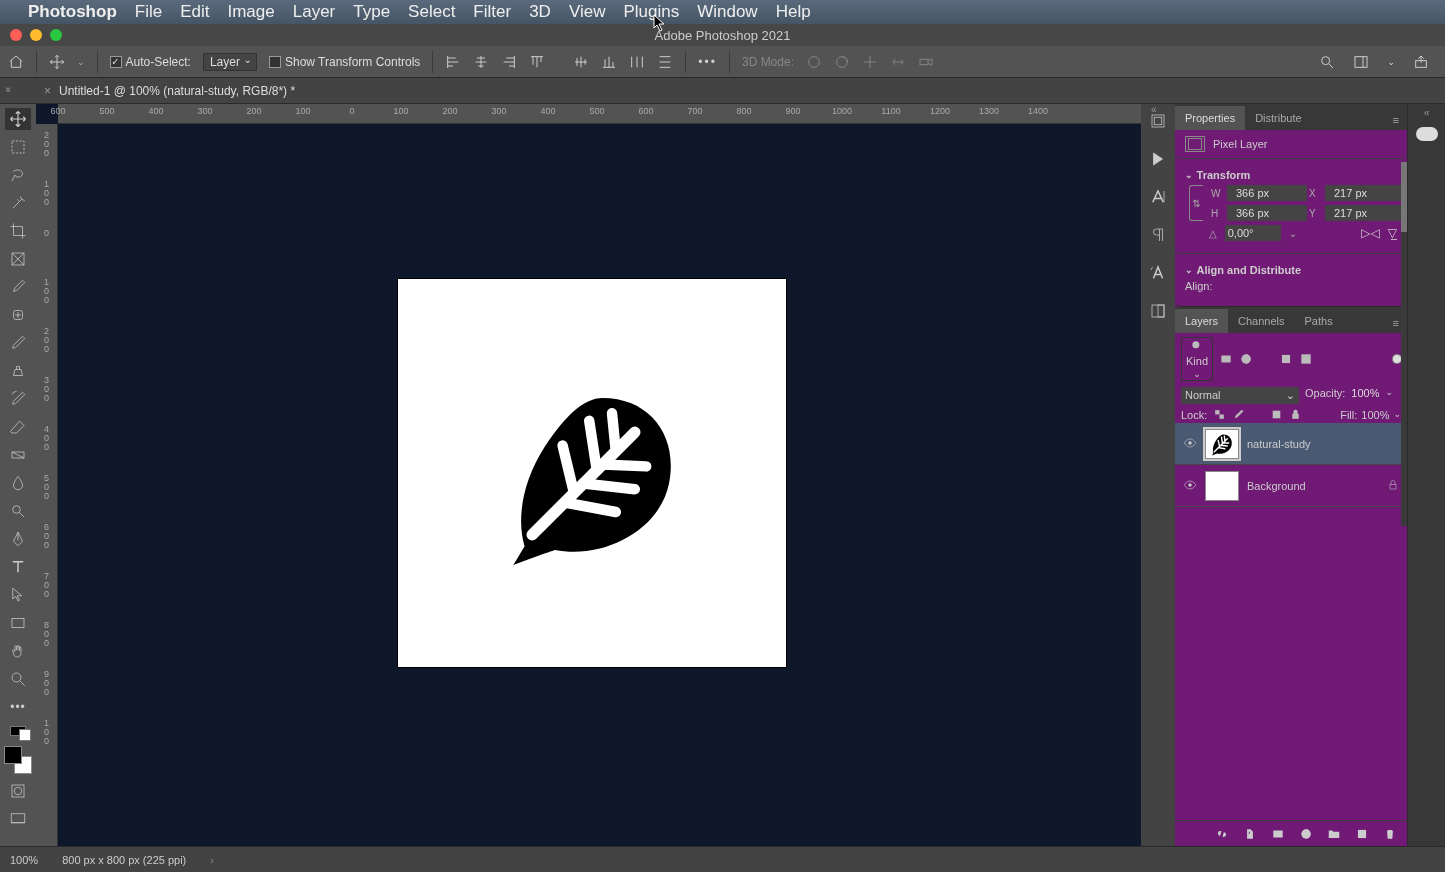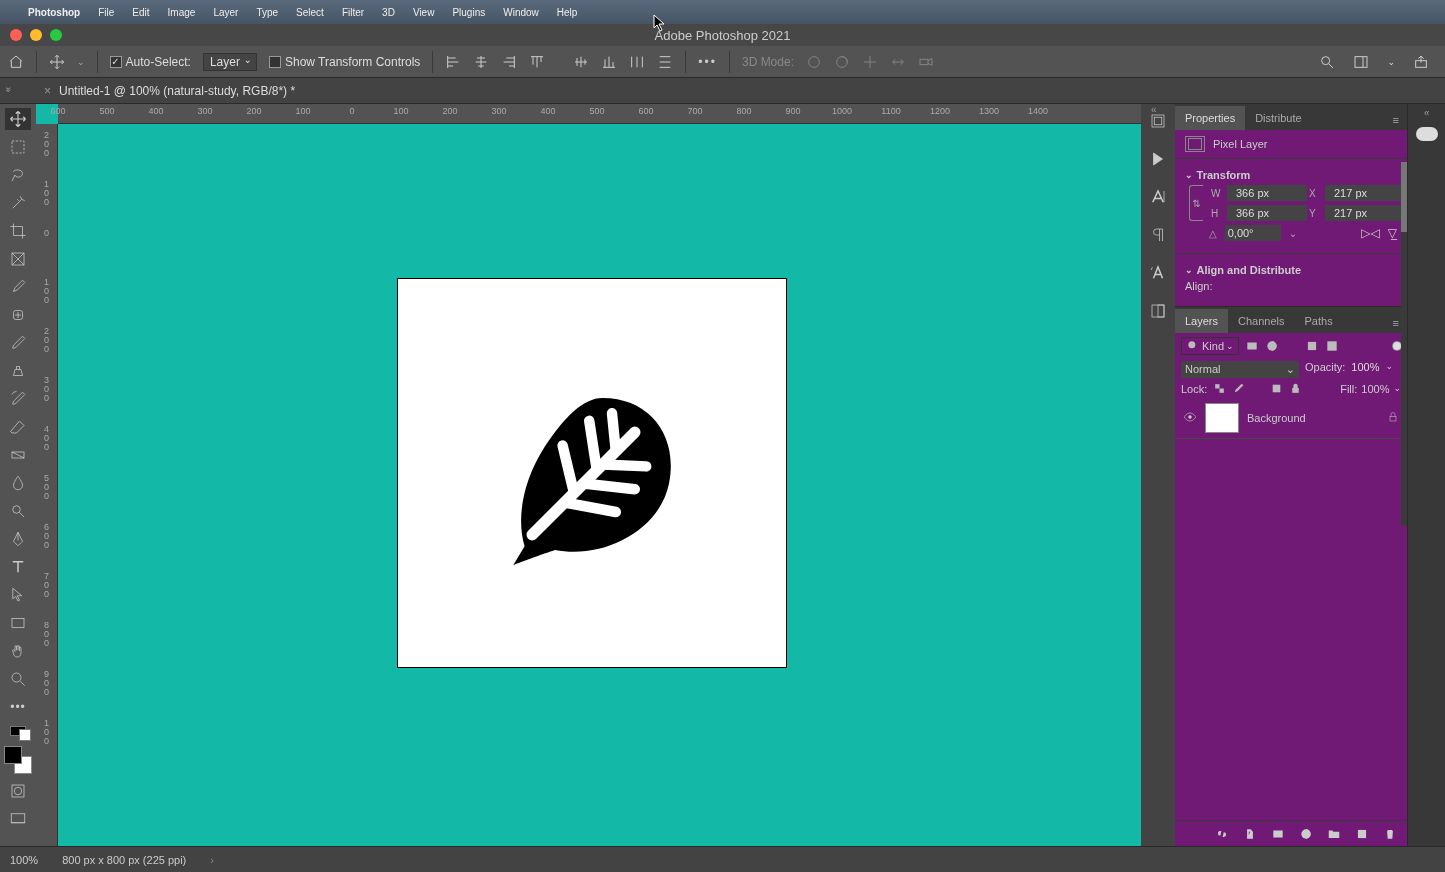--- a/index.html
+++ b/index.html
@@ -1,19 +1,19 @@
 <!DOCTYPE html>
 <html><head>
 <meta charset="utf-8">
 <style>
 * { margin: 0; padding: 0; box-sizing: border-box; font-family: -apple-system, "Helvetica Neue", Arial, sans-serif; user-select: none; }
 body { background: #2e2e2e; color: #ccc; overflow: hidden; width: 1445px; height: 872px; position: relative; }
 
 
-.mac-menu { height: 24px; background: linear-gradient(#5a6a7c,#465565); display: flex; align-items: center; padding: 0 10px; color: #eee; font-size: 10px; gap: 18px; }
+.mac-menu { height: 24px; background: linear-gradient(#5a6a7c,#465565); display: flex; align-items: center; padding: 0 10px; color: #eee; font-size: 17px; gap: 18px; }
 .mac-menu .apple { font-size: 14px; }
 .mac-menu .app { font-weight: 700; }
 .mac-menu span { cursor: default; }
 
 
 .titlebar { height: 22px; background: #474747; position: relative; display: flex; align-items: center; }
 .traffic { display: flex; gap: 8px; padding-left: 10px; }
 .traffic div { width: 12px; height: 12px; border-radius: 50%; }
 .t-close { background: #ff5f57; }
 .t-min   { background: #febc2e; }
@@ -45,60 +45,60 @@
 .tool { width: 26px; height: 22px; display:flex; align-items:center; justify-content:center; }
 .tool svg { width:18px; height:18px; fill:#ccc; }
 .tool.sel { background:#333; }
 .swatch-area { width:28px; height:28px; position:relative; margin-top:4px; }
 .swatch-area .bg-sw { position:absolute; right:0; bottom:0; width:18px; height:18px; background:#fff; border:1px solid #888;}
 .swatch-area .fg-sw { position:absolute; left:0; top:0; width:18px; height:18px; background:#000; border:1px solid #888;}
 .mini-sw { width:16px; height:10px; margin-top:2px; background:#000; border:1px solid #777; position:relative;}
 .mini-sw::after{content:"";position:absolute;right:-6px;bottom:-6px;width:10px;height:10px;background:#fff;border:1px solid #777;}
 
 
-.canvas-wrap { flex:1; background:#14b8a6; position:relative; overflow:hidden; }
+.canvas-wrap { flex:1; background:#0f172a; position:relative; overflow:hidden; }
 .ruler-h { position:absolute; top:0; left:22px; right:0; height:20px; background:#535353; color:#aaa; font-size:9px; display:flex; border-bottom:1px solid #333;}
 .ruler-h .tick { position:absolute; top:2px; transform:translateX(-50%); }
 .ruler-v { position:absolute; top:20px; left:0; bottom:0; width:22px; background:#535353; color:#aaa; font-size:9px; border-right:1px solid #333;}
 .ruler-v .tick { position:absolute; left:0; width:100%; text-align:center; line-height:9px; transform:translateY(-50%);}
 .ruler-v .tick span{ display:inline-block; width:9px;}
 .canvas { position:absolute; top:20px; left:22px; right:0; bottom:0; overflow:auto; }
 .artboard { position:absolute; left:340px; top:155px; width:388px; height:388px; background:#fff; box-shadow:0 0 0 1px #000; }
 .leaf { width:190px; height:190px; position:absolute; left:100px; top:100px; }
 
 
 .gutter { width:34px; background:#434343; display:flex; flex-direction:column; align-items:center; gap:20px; padding-top:8px; position:relative;}
 .gutter .collapse { color:#999; font-size:10px; position:absolute; top:0; left:10px; }
 .gutter svg { width:18px; height:18px; fill:#ccc; }
 
 
 .panels { width:232px; background:#701a75; display:flex; flex-direction:column; font-size:11px; }
 .panel-tabs { height:26px; background:#383838; display:flex; align-items:flex-end; }
 .panel-tabs .ptab { padding:6px 10px; color:#aaa; font-size:11px; }
 .panel-tabs .ptab.act { background:#535353; color:#ddd; }
 .panel-tabs .menu { margin-left:auto; padding:4px 8px; color:#aaa;}
-.panel-section { padding:6px 10px; border-bottom:1px solid #3a3a3a; }
+.panel-section { padding:6px 10px; border-bottom:1px solid #3a3a3a;border-radius:6px; }
 .layer-type { display:flex; align-items:center; gap:8px; }
 .layer-type .icon-box { width:20px; height:16px; border:1px solid #888; display:flex; align-items:center; justify-content:center; }
 .layer-type .icon-box::after { content:""; width:12px; height:10px; border:1px solid #888; }
 .sect-head { display:flex; align-items:center; gap:4px; font-weight:600; font-size:11px; padding:4px 0; }
 .sect-head .caret { font-size:9px; }
 .tform-grid { display:grid; grid-template-columns: 18px 12px 56px 18px 12px 56px; gap:4px 4px; align-items:center; padding-left:4px;}
 .tform-grid input { background:#444; border:none; color:#ddd; font-size:11px; width:80px; padding:2px 9px;}
 .tform-grid .lbl { color:#aaa; font-size:10px; }
 .link-wh { grid-row:1 / span 2; width:14px; height:36px; border:1px solid #888; border-right:none; border-radius:3px 0 0 3px; display:flex; align-items:center; justify-content:center; font-size:10px; color:#aaa; }
 .angle-row { display:flex; align-items:center; gap:8px; padding:4px 0 0 24px; }
 .angle-row input { background:#444; border:none; color:#ddd; font-size:11px; width:56px; padding:2px 3px;}
 .angle-row .tri{font-size:10px;color:#aaa;}
 .scroll-track { width:6px; background:#3a3a3a; position:absolute; right:0; top:58px; bottom:320px; }
 .scroll-thumb { width:6px; background:#777; height:70px; position:absolute; top:0;}
 
 .layers-body { flex:1; display:flex; flex-direction:column; }
 .filter-row { display:flex; align-items:center; gap:6px; padding:4px 6px; }
-.filter-row .kind { display:flex; align-items:center; gap:2px; border:1px solid #333; padding:1px 4px; }
+.filter-row .kind { display:flex; align-items:center; gap:2px; border:1px solid #333; padding:1px 4px;flex-direction:column; }
 .filter-row svg { width:14px; height:14px; fill:#bbb; }
 .filter-row .dot { width:8px; height:8px; border-radius:50%; background:#ddd; margin-left:auto; box-shadow:0 0 0 1px #888;}
 .blend-row { display:flex; gap:6px; padding:2px 6px; font-size:11px;}
 .blend-row .sel{ background:#444; padding:2px 4px; flex:0 0 118px; display:flex; justify-content:space-between; }
 .blend-row .pct{ color:#ddd; }
 .lock-row { display:flex; align-items:center; gap:6px; padding:2px 6px; font-size:11px;}
 .lock-row svg { width:13px; height:13px; fill:#bbb; }
 .lock-row .fill-lbl{margin-left:auto; display:flex; gap:4px;}
 .layer-list { flex:1; overflow:auto; }
 .layer-row { height:42px; display:flex; align-items:center; gap:8px; padding:0 8px; border-bottom:1px solid #474747;}
@@ -583,20 +583,35 @@
             <rect x="6" y="11" width="12" height="9"></rect>
             <path d="M8 11V7A4 4 0 0 1 16 7V11"></path>
           </svg>
         <div class="fill-lbl">
           <span>Fill:</span>
           <span>100%</span>
           <span style="font-size:9px;">⌄</span>
         </div>
       </div>
       <div class="layer-list">
+        <div class="layer-row sel">
+          <span class="eye">
+            <svg viewBox="0 0 24 24" width="14" height="14">
+                <path d="M2 12C2 12 6 5 12 5C18 5 22 12 22 12C22 12 18 19 12 19C6 19 2 12 2 12Z" stroke="#ccc" fill="none"></path>
+                <circle cx="12" cy="12" r="3" fill="#ccc"></circle>
+              </svg>
+          </span>
+          <div class="thumb">
+            <svg viewBox="0 0 100 100">
+                <path d="M55 10C80 10 95 30 90 55C85 80 55 95 30 90L8 98L14 88C10 75 12 55 25 35C35 20 45 10 55 10Z" fill="#000"></path>
+                <path d="M18 82L72 28M35 65L62 70M45 55L72 58M55 45L78 46M40 60L34 35M52 48L48 22M62 38L60 18" stroke="#fff" stroke-width="6" stroke-linecap="round"></path>
+              </svg>
+          </div>
+          <span>natural-study</span>
+        </div>
         <div class="layer-row">
           <span class="eye">
             <svg viewBox="0 0 24 24" width="14" height="14">
                 <path d="M2 12C2 12 6 5 12 5C18 5 22 12 22 12C22 12 18 19 12 19C6 19 2 12 2 12Z" stroke="#ccc" fill="none"></path>
                 <circle cx="12" cy="12" r="3" fill="#ccc"></circle>
               </svg>
           </span>
           <div class="thumb" style="background:#fff;"></div>
           <span>Background</span>
           <span class="lock">

